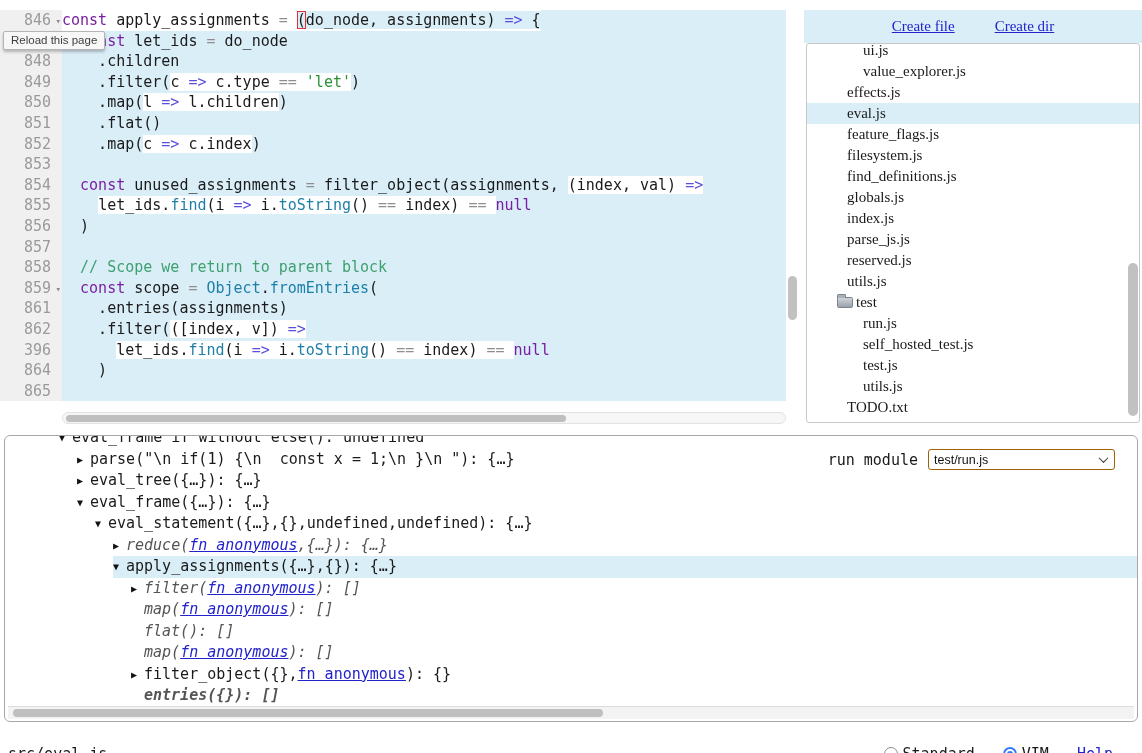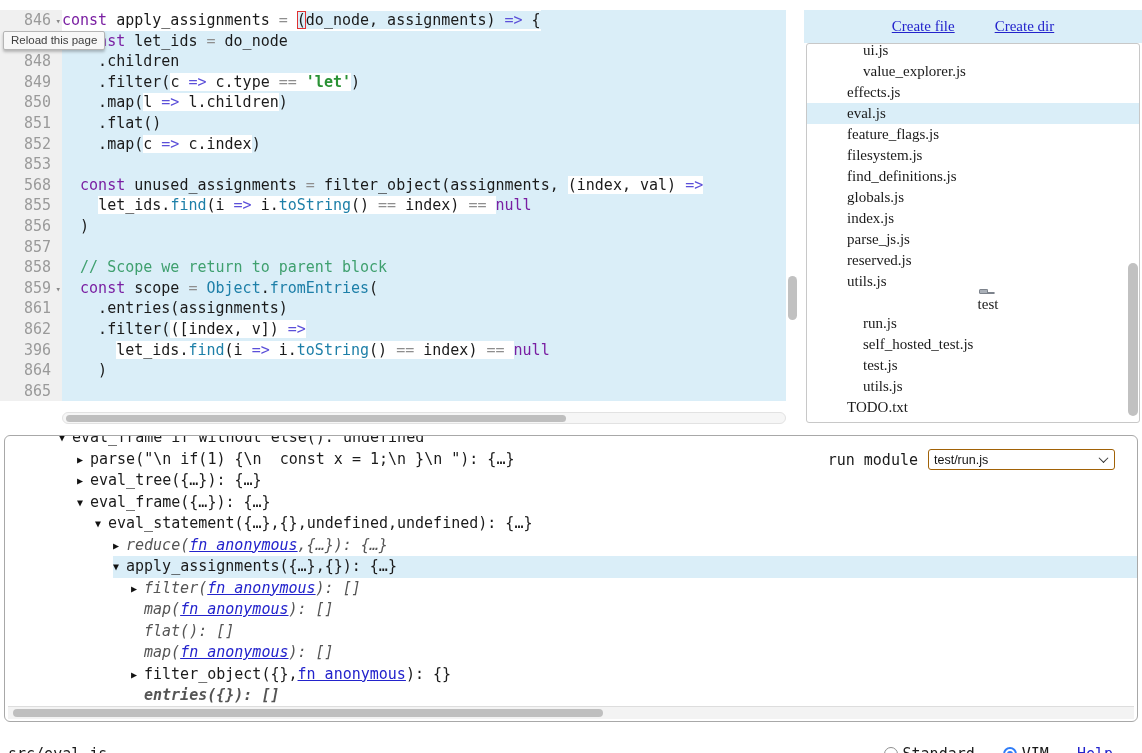--- a/index.html
+++ b/index.html
@@ -28,21 +28,21 @@
   .crow.hl .cbody{background:var(--hl);}
   .ctext{white-space:pre;}
   .tail{flex:1;}
   .tail.tailhl{background:var(--hl);}
   .seg-hl{background:var(--hl);}
   .hole{background:#fff;}
   .pbox{outline:1px solid #e03131;outline-offset:-1px;}
   .c-kw{color:var(--kw);}
   .c-op{color:var(--op);}
   .c-ar{color:var(--ar);}
-  .c-str{color:var(--str);font-weight:bold;}
+  .c-str{color:var(--str);}
   .c-cmt{color:var(--cmt);}
   .c-bi{color:var(--bi);}
   .vscroll{position:absolute;right:0;top:0;width:14px;height:417px;}
   .vscroll .thumb{position:absolute;left:2px;top:266px;width:9px;height:44px;border-radius:5px;background:#c1c1c1;}
   .hscroll{position:absolute;left:62px;right:14px;bottom:3px;height:12px;background:#f6f6f6;
            border:1px solid #e2e2e2;border-radius:6px;}
   .hscroll .thumb{position:absolute;left:3px;top:1.5px;width:500px;height:7px;border-radius:4px;background:#bfbfbf;}
 
   
   .tooltip{position:absolute;left:3px;top:21px;z-index:50;background:#f7f7f7;border:1px solid #b5b5b5;
@@ -53,21 +53,21 @@
   .filepanel{position:absolute;left:804px;top:0;width:338px;height:417px;font-family:Liberation Serif, serif;}
   .filepanel-header{height:33px;background:var(--hl);display:flex;justify-content:center;
                     align-items:center;gap:40px;}
   .filepanel-header a{color:var(--link);text-decoration:underline;cursor:pointer;}
   .filelist{position:absolute;left:2px;right:2px;top:33px;bottom:4px;border:1px solid #c8c8c8;
             border-radius:3px;background:#fff;overflow:hidden;}
   .fitem{height:21px;line-height:21px;white-space:pre;display:flex;align-items:center;}
   .fitem.sel{background:var(--hl);}
   .fitem.lv1{padding-left:40px;}
   .fitem.lv2{padding-left:56px;}
-  .fitem.dir{padding-left:30px;flex-direction:column;}
+  .fitem.dir{padding-left:30px;}
   .foldericon{display:inline-block;position:relative;width:16px;height:11px;margin-right:3px;
               background:linear-gradient(#cfd4d9,#9aa2ab);border:1px solid #7d838c;border-radius:1.5px;}
   .foldericon::before{content:"";position:absolute;left:-1px;top:-4px;width:7px;height:3px;
               background:#aab0b8;border:1px solid #7d838c;border-bottom:none;border-radius:1.5px 1.5px 0 0;}
   .ftscroll{position:absolute;right:1px;top:219px;width:10px;height:153px;border-radius:5px;background:#c1c1c1;}
 
   
   .calltree{position:absolute;left:4px;top:425px;width:1134px;height:287px;border:1px solid #a8a8a8;
             border-radius:6px;background:#fff;overflow:hidden;}
   .ct-rows{margin-top:-9px;}
@@ -154,21 +154,21 @@
           </span>
         </div>
         <div class="crow hl">
           <span class="gut">853</span>
           <span class="cbody">
             <span class="ctext"></span>
             <span class="tail"></span>
           </span>
         </div>
         <div class="crow hl">
-          <span class="gut">568</span>
+          <span class="gut">854</span>
           <span class="cbody">
             <span class="ctext"><span class="c-pl">  </span><span class="c-kw">const </span><span class="c-pl">unused_assignments </span><span class="c-op">= </span><span class="c-pl">filter_object(assignments, </span><span class="c-pl hole">(index, val) </span><span class="c-ar hole">=&gt;</span></span>
             <span class="tail"></span>
           </span>
         </div>
         <div class="crow hl">
           <span class="gut">855</span>
           <span class="cbody">
             <span class="ctext"><span class="c-pl">    </span><span class="c-pl hole">let_ids.</span><span class="c-bi hole">find</span><span class="c-pl hole">(i </span><span class="c-ar hole">=&gt; </span><span class="c-pl hole">i.</span><span class="c-bi hole">toString</span><span class="c-pl hole">() </span><span class="c-op hole">== </span><span class="c-pl hole">index) </span><span class="c-op hole">== </span><span class="c-kw">null</span></span>
             <span class="tail"></span>

